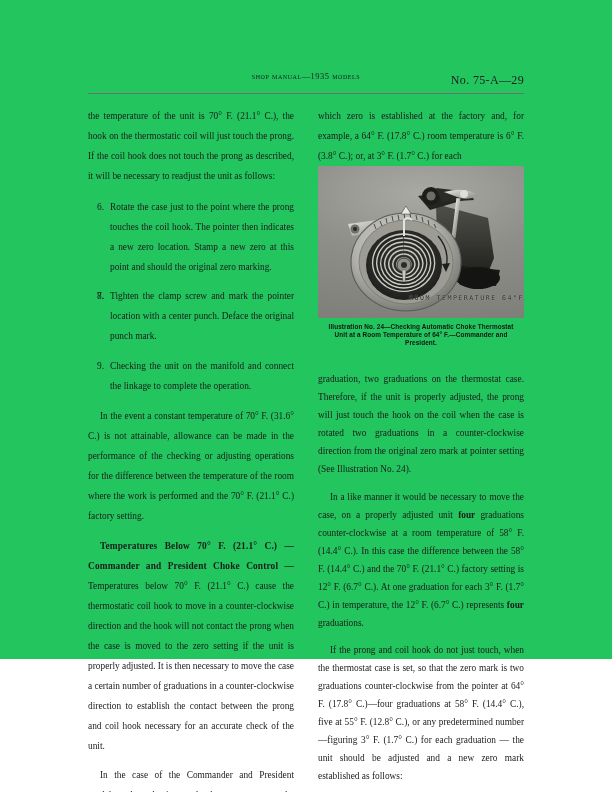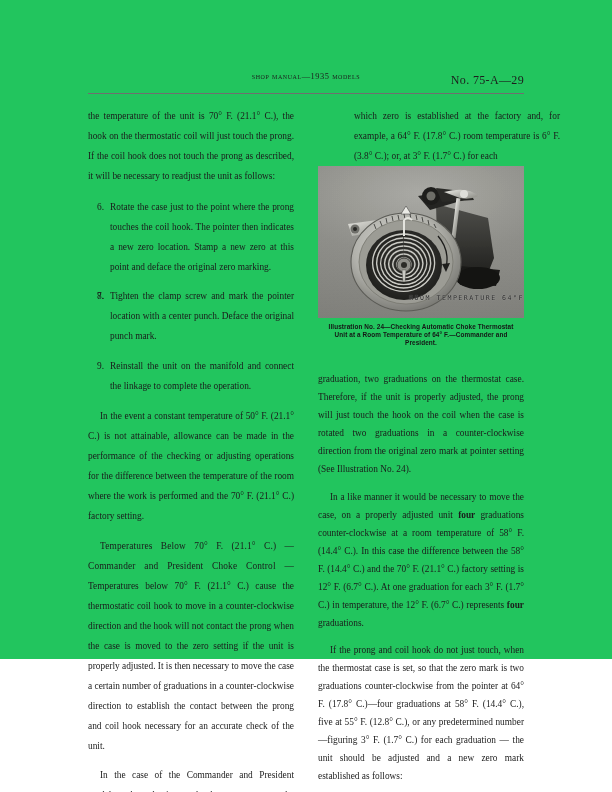--- a/index.html
+++ b/index.html
@@ -70,31 +70,31 @@
     width: 206px;
     font-size: 9.35px;
     line-height: 20px;
     text-align: justify;
     text-justify: inter-word;
     -webkit-hyphens: none;
     hyphens: none;
     color: #1b1b1b;
   }
   .col-left  { left: 88px; }
-  .col-right { left: 318px; margin-left: 36px; }
+  .col-right { left: 318px; }
 
   p {
     margin: 0;
     text-indent: 12px;
   }
   p.noindent { text-indent: 0; }
   p + p { margin-top: 9.5px; }
 
   .runin-head {
-    font-weight: normal;
+    font-weight: bold;
     letter-spacing: 0.15px;
   }
   b { font-weight: bold; }
 
   
   ol.steps {
     margin: 10.5px 0 0 0;
     padding: 0;
     list-style: none;
   }
@@ -192,36 +192,36 @@
   </div>
   <div class="runhead-rule"></div>
 
   <div class="col col-left">
 
     <p class="noindent">the temperature of the unit is 70° F. (21.1° C.), the hook on the thermostatic coil will just touch the prong.  If the coil hook does not touch the prong as described, it will be necessary to readjust the unit as follows:</p>
 
     <ol class="steps">
       <li>
         <span class="num">6.</span>
-        <span>Rotate the case just to the point where the prong touches the coil hook.  The pointer then indicates a new zero location.  Stamp a new zero at this point and deface the original zero marking.</span>
+        <span>Rotate the case just to the point where the prong touches the coil hook.  The pointer then indicates a new zero location.  Stamp a new zero at this point and should the original zero marking.</span>
       </li>
       <li>
         <span class="num">7.</span>
       </li>
       <li>
         <span class="num">8.</span>
         <span>Tighten the clamp screw and mark the pointer location with a center punch.  Deface the original punch mark.</span>
       </li>
       <li>
         <span class="num">9.</span>
-        <span>Reinstall the unit on the manifold and connect the linkage to complete the operation.</span>
+        <span>Checking the unit on the manifold and connect the linkage to complete the operation.</span>
       </li>
     </ol>
 
-    <p class="after-list">In the event a constant temperature of 50° F. (21.1° C.) is not attainable, allowance can be made in the performance of the checking or adjusting operations for the difference between the temperature of the room where the work is performed and the 70° F. (21.1° C.) factory setting.</p>
+    <p class="after-list">In the event a constant temperature of 70° F. (31.6° C.) is not attainable, allowance can be made in the performance of the checking or adjusting operations for the difference between the temperature of the room where the work is performed and the 70° F. (21.1° C.) factory setting.</p>
 
     <p><span class="runin-head">Temperatures Below 70° F. (21.1° C.) — Commander and President Choke Control —</span><span>Temperatures below 70° F. (21.1° C.) cause the thermostatic coil hook to move in a counter-clockwise direction and the hook will not contact the prong when the case is moved to the zero setting if the unit is properly adjusted.  It is then necessary to move the case a certain number of graduations in a counter-clockwise direction to establish the contact between the prong and coil hook necessary for an accurate check of the unit.</span></p>
 
     <p>In the case of the Commander and President models each graduation on the thermostat case can be considered, for purposes of checking, as representing 3° F. (1.7° C.) in temperature.  The difference between the 80° F. (21.1° C.) at</p>
   </div>
 
   <div class="col col-right">
     <p class="noindent">which zero is established at the factory and, for example, a 64° F. (17.8° C.) room temperature is 6° F. (3.8° C.); or, at 3° F. (1.7° C.) for each</p>
   </div>
 

